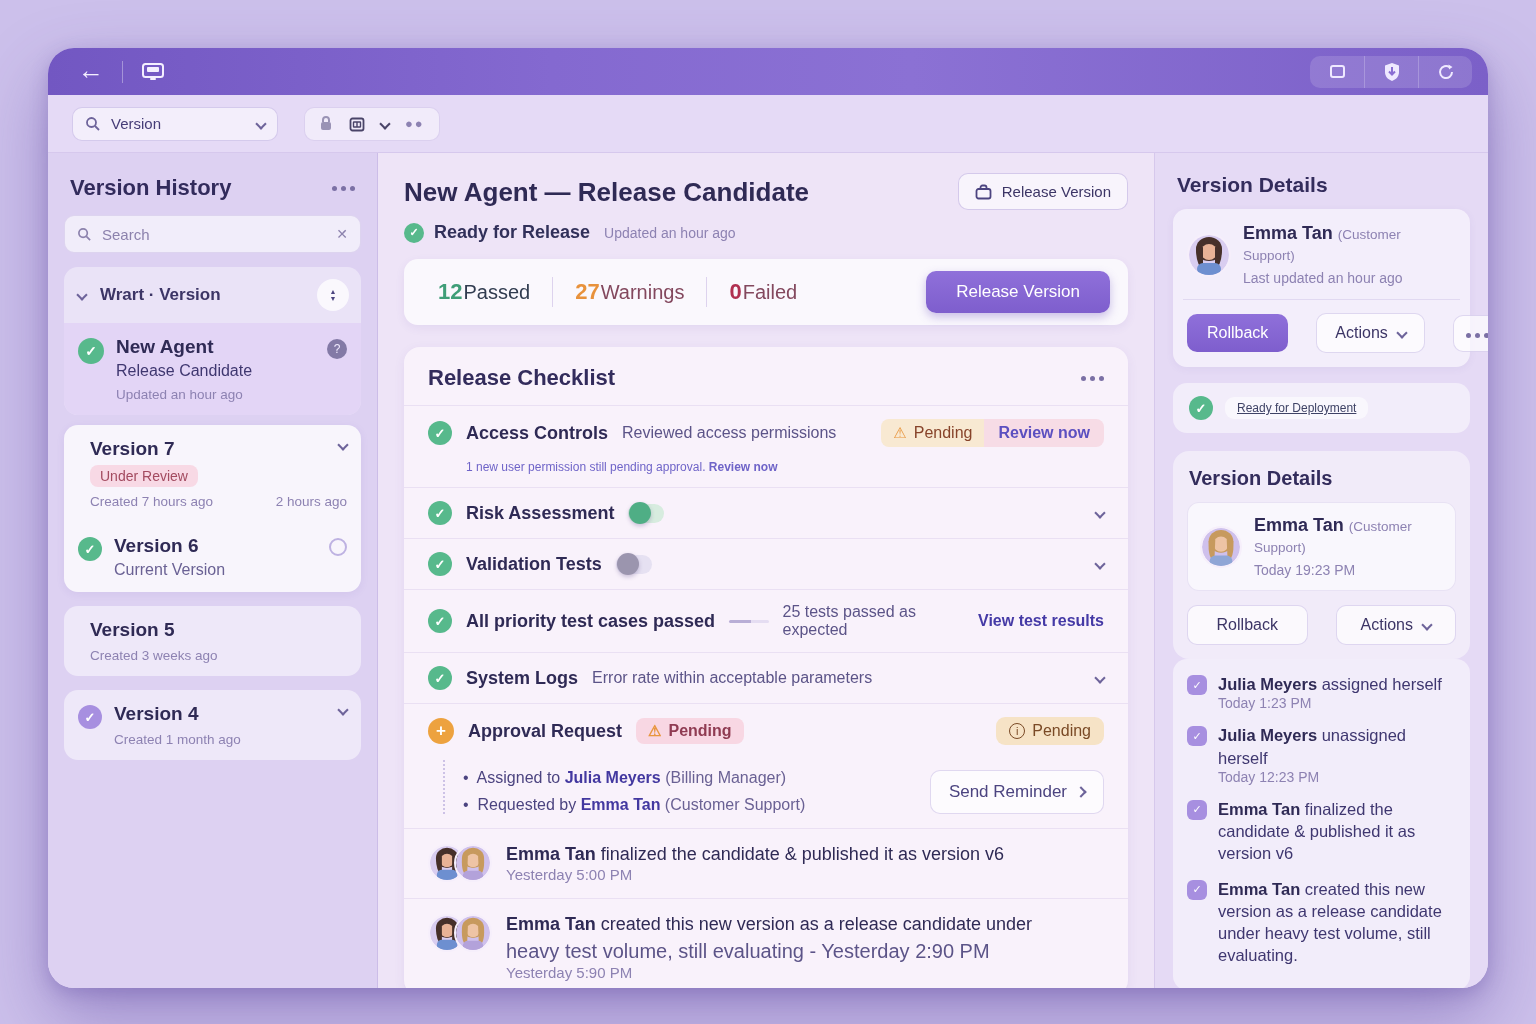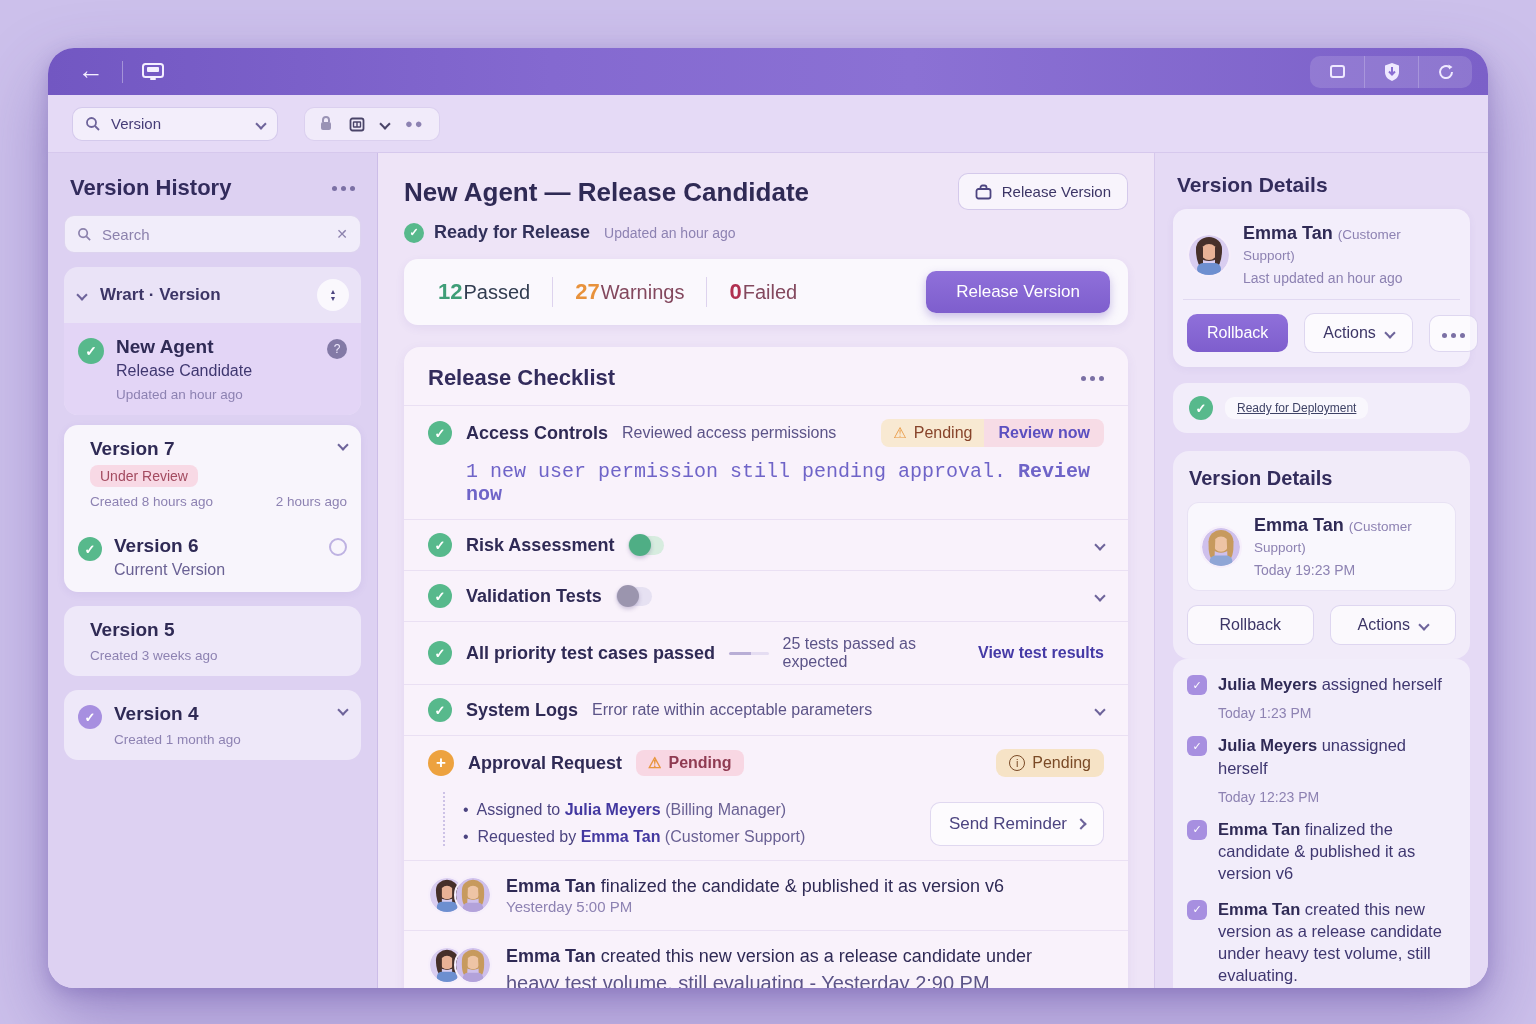--- a/index.html
+++ b/index.html
@@ -124,21 +124,21 @@
   .cl-title { font-size:22px; font-weight:bold; color:#332c5c; }
   .cl-row { display:flex; align-items:center; gap:14px; padding:13px 24px;
     border-top:1px solid rgba(150,120,200,.14); }
   .cl-row .title { font-size:18px; font-weight:bold; color:#2f2a55; white-space:nowrap; }
   .cl-row .desc { font-size:16px; color:#5c5488; }
   .pend-badge { display:inline-flex; align-items:center; gap:7px; background:#f8e9d2; color:#87432a;
     font-size:16px; padding:5px 12px; border-radius:8px 0 0 8px; }
   .review-badge { background:#f7dce6; color:#5b4fc0; font-size:16px; padding:5px 14px;
     border-radius:0 8px 8px 0; font-weight:bold; cursor:pointer; }
   .warn-tri { color:#e8963e; font-size:15px; }
-  .sub-line { padding:0 24px 13px 62px; font-size:20px; color:#6f64c8;font-family:Liberation Mono, monospace; }
+  .sub-line { padding:0 24px 13px 62px; font-size:12px; color:#6f64c8; }
   .sub-line b { cursor:pointer; }
   .toggle { width:36px; height:19px; border-radius:10px; position:relative; flex:0 0 auto; cursor:pointer; }
   .toggle.on { background:#d7ecdf; }
   .toggle.off { background:#e6e1f2; }
   .toggle .knob { position:absolute; left:1px; top:-2px; width:22px; height:22px; border-radius:50%;
     box-shadow:0 2px 4px rgba(60,40,110,.25); }
   .toggle.on .knob { background:#4fae85; }
   .toggle.off .knob { background:#9b95ae; }
   .row-end { margin-left:auto; display:flex; align-items:center; gap:14px; }
   .mini-line { width:44px; height:3px; border-radius:2px;
@@ -172,21 +172,21 @@
   .act-time { font-size:15px; color:#8d82b2; margin-top:1px; }
   
   .r-title { font-size:21px; font-weight:bold; color:#332c5c; padding:2px 4px 12px; }
   .r-card { background:rgba(255,255,255,.55); border-radius:14px; padding:14px;
     box-shadow:0 2px 8px rgba(90,60,160,.06); }
   .person { display:flex; gap:12px; align-items:center; }
   .p-name { font-size:18px; font-weight:bold; color:#2f2a55; }
   .p-role { font-size:13.5px; color:#8d82b2; font-weight:normal; }
   .p-meta { font-size:14px; color:#8d82b2; margin-top:5px; }
   .r-div { height:1px; background:rgba(130,100,190,.15); margin:13px -4px; }
-  .r-btnrow { display:flex; gap:16px; align-items:center;justify-content:space-between; }
+  .r-btnrow { display:flex; gap:28px; align-items:center;justify-content:space-between; }
   .btn-purple { background:linear-gradient(180deg,#8f70da,#7e5ecd); color:#fff; font-size:16px;
     border:none; border-radius:10px; padding:10px 20px; cursor:pointer; font-family:"Liberation Sans",sans-serif; }
   .btn-light { display:flex; align-items:center; justify-content:center; gap:10px; background:rgba(255,255,255,.7);
     border:1px solid rgba(120,90,190,.22); border-radius:10px; padding:10px 18px; font-size:16px;
     color:#3c3566; cursor:pointer; font-family:"Liberation Sans",sans-serif; }
   .btn-more { background:rgba(255,255,255,.7); border:1px solid rgba(120,90,190,.22); border-radius:10px;
     padding:10px 12px; cursor:pointer; }
   .ready-card { display:flex; align-items:center; gap:12px; background:rgba(255,255,255,.5);
     border-radius:14px; padding:13px 16px; margin-top:16px; }
   .ready-label { font-size:12px; color:#3f4366; background:rgba(255,255,255,.55); border-radius:9px;
@@ -196,21 +196,21 @@
   .inner-card { background:rgba(255,255,255,.6); border:1px solid rgba(130,100,190,.14);
     border-radius:12px; padding:12px; }
   .vd2 .r-btnrow { margin-top:14px; }
   .vd2 .btn-light { flex:1; }
   .events-card { background:rgba(255,255,255,.5); border-radius:14px; padding:14px 14px 10px; }
   .event { display:flex; gap:11px; margin-bottom:13px; }
   .ev-check { width:20px; height:20px; border-radius:6px; background:#a78fe0; color:#fff; font-size:11px;
     display:inline-flex; align-items:center; justify-content:center; flex:0 0 auto; margin-top:2px; }
   .ev-text { font-size:16.5px; color:#3f3770; line-height:1.35; }
   .ev-text .ename { font-weight:bold; color:#2f2a55; }
-  .ev-time { font-size:14px; color:#8d82b2; margin-top:10px; }
+  .ev-time { font-size:14px; color:#8d82b2; margin-top:0; }
   svg { display:block; }
 </style>
 </head>
 <body>
 
 <div class="window">
 
   <div class="titlebar">
     <span class="tb-back">←</span>
     <span class="tb-divider"></span>
@@ -313,21 +313,21 @@
         </div>
       </div>
 
       <div class="white-card">
         <div class="v-item">
           <span class="ico-col"><span class="donut" style="width:24px;height:24px;background:#4b3f8f;border:0;box-shadow:inset 0 0 0 7px #4b3f8f, inset 0 0 0 24px #fff;"></span></span>
           <div style="flex:1;">
             <div class="v-title">Version 7</div>
             <span class="v-badge">Under Review</span>
             <div class="meta-row">
-              <span>Created 8 hours ago</span>
+              <span>Created 7 hours ago</span>
               <span>2 hours ago</span>
             </div>
           </div>
           <span class="v-right chev"></span>
         </div>
         <div class="v-item">
           <span class="ico-col"><span class="check c24">✓</span></span>
           <div>
             <div class="v-title">Version 6</div>
             <div class="v-sub" style="color:#6a6194;">Current Version</div>

